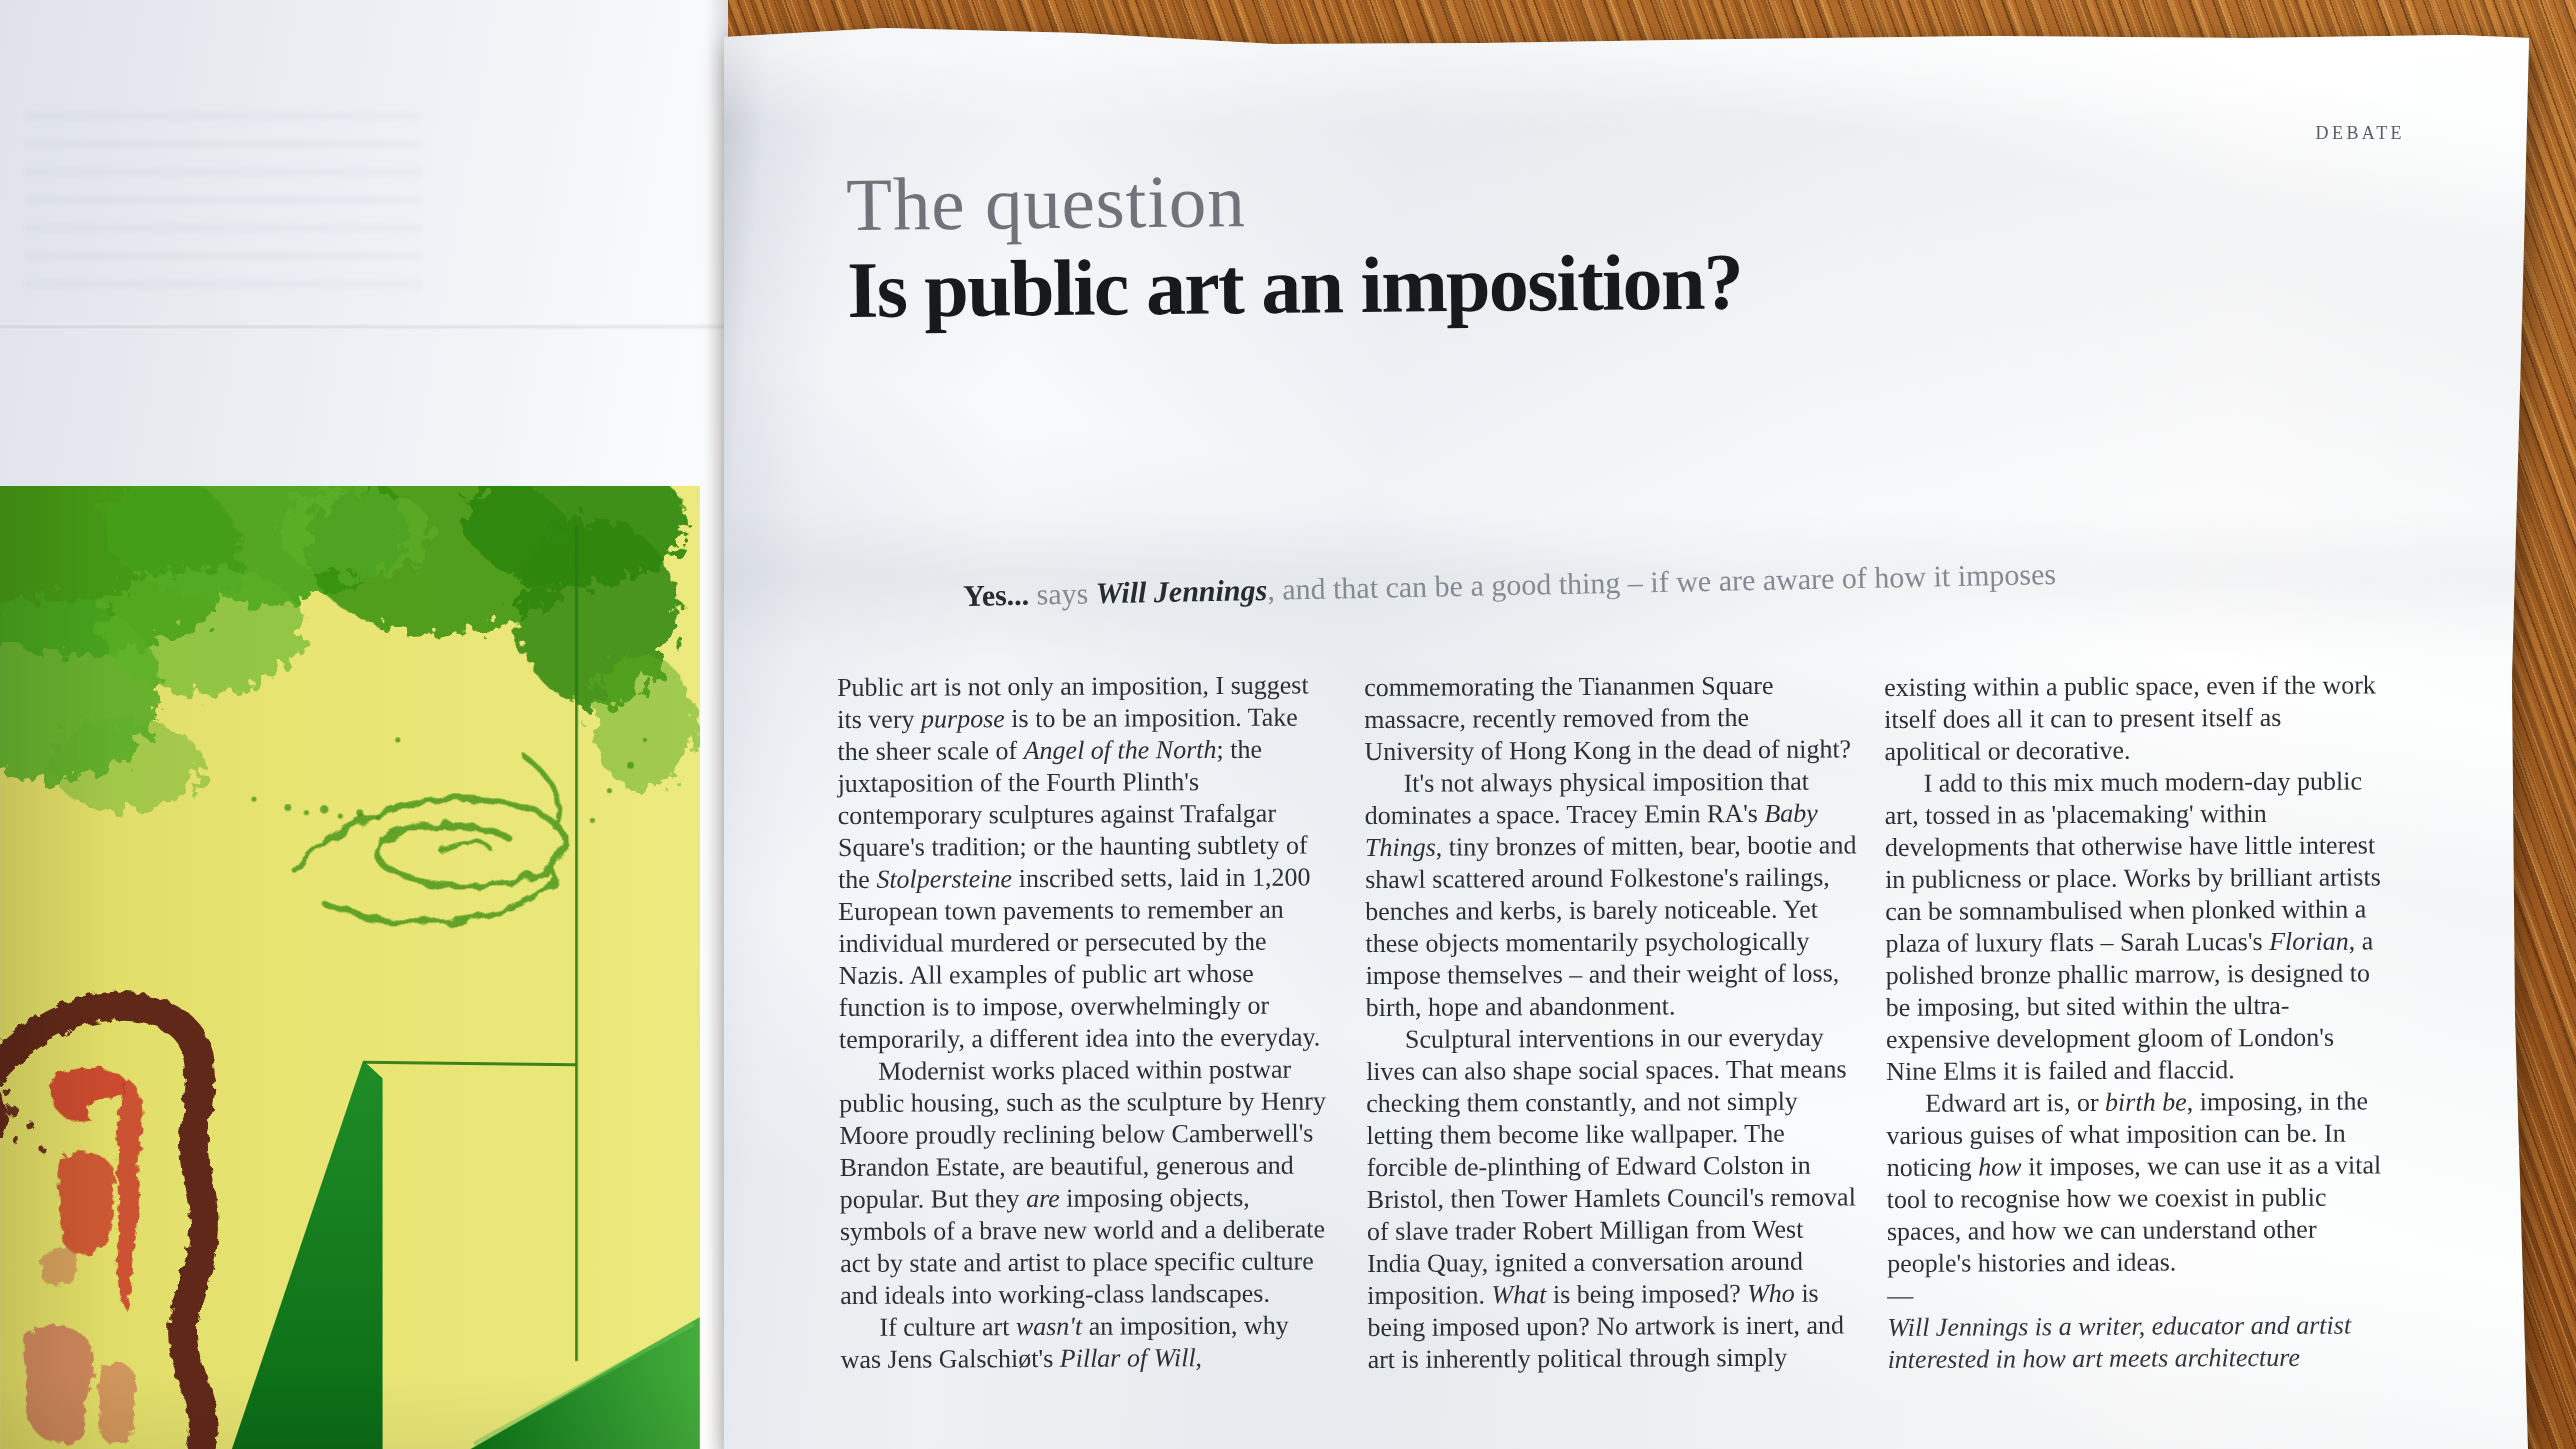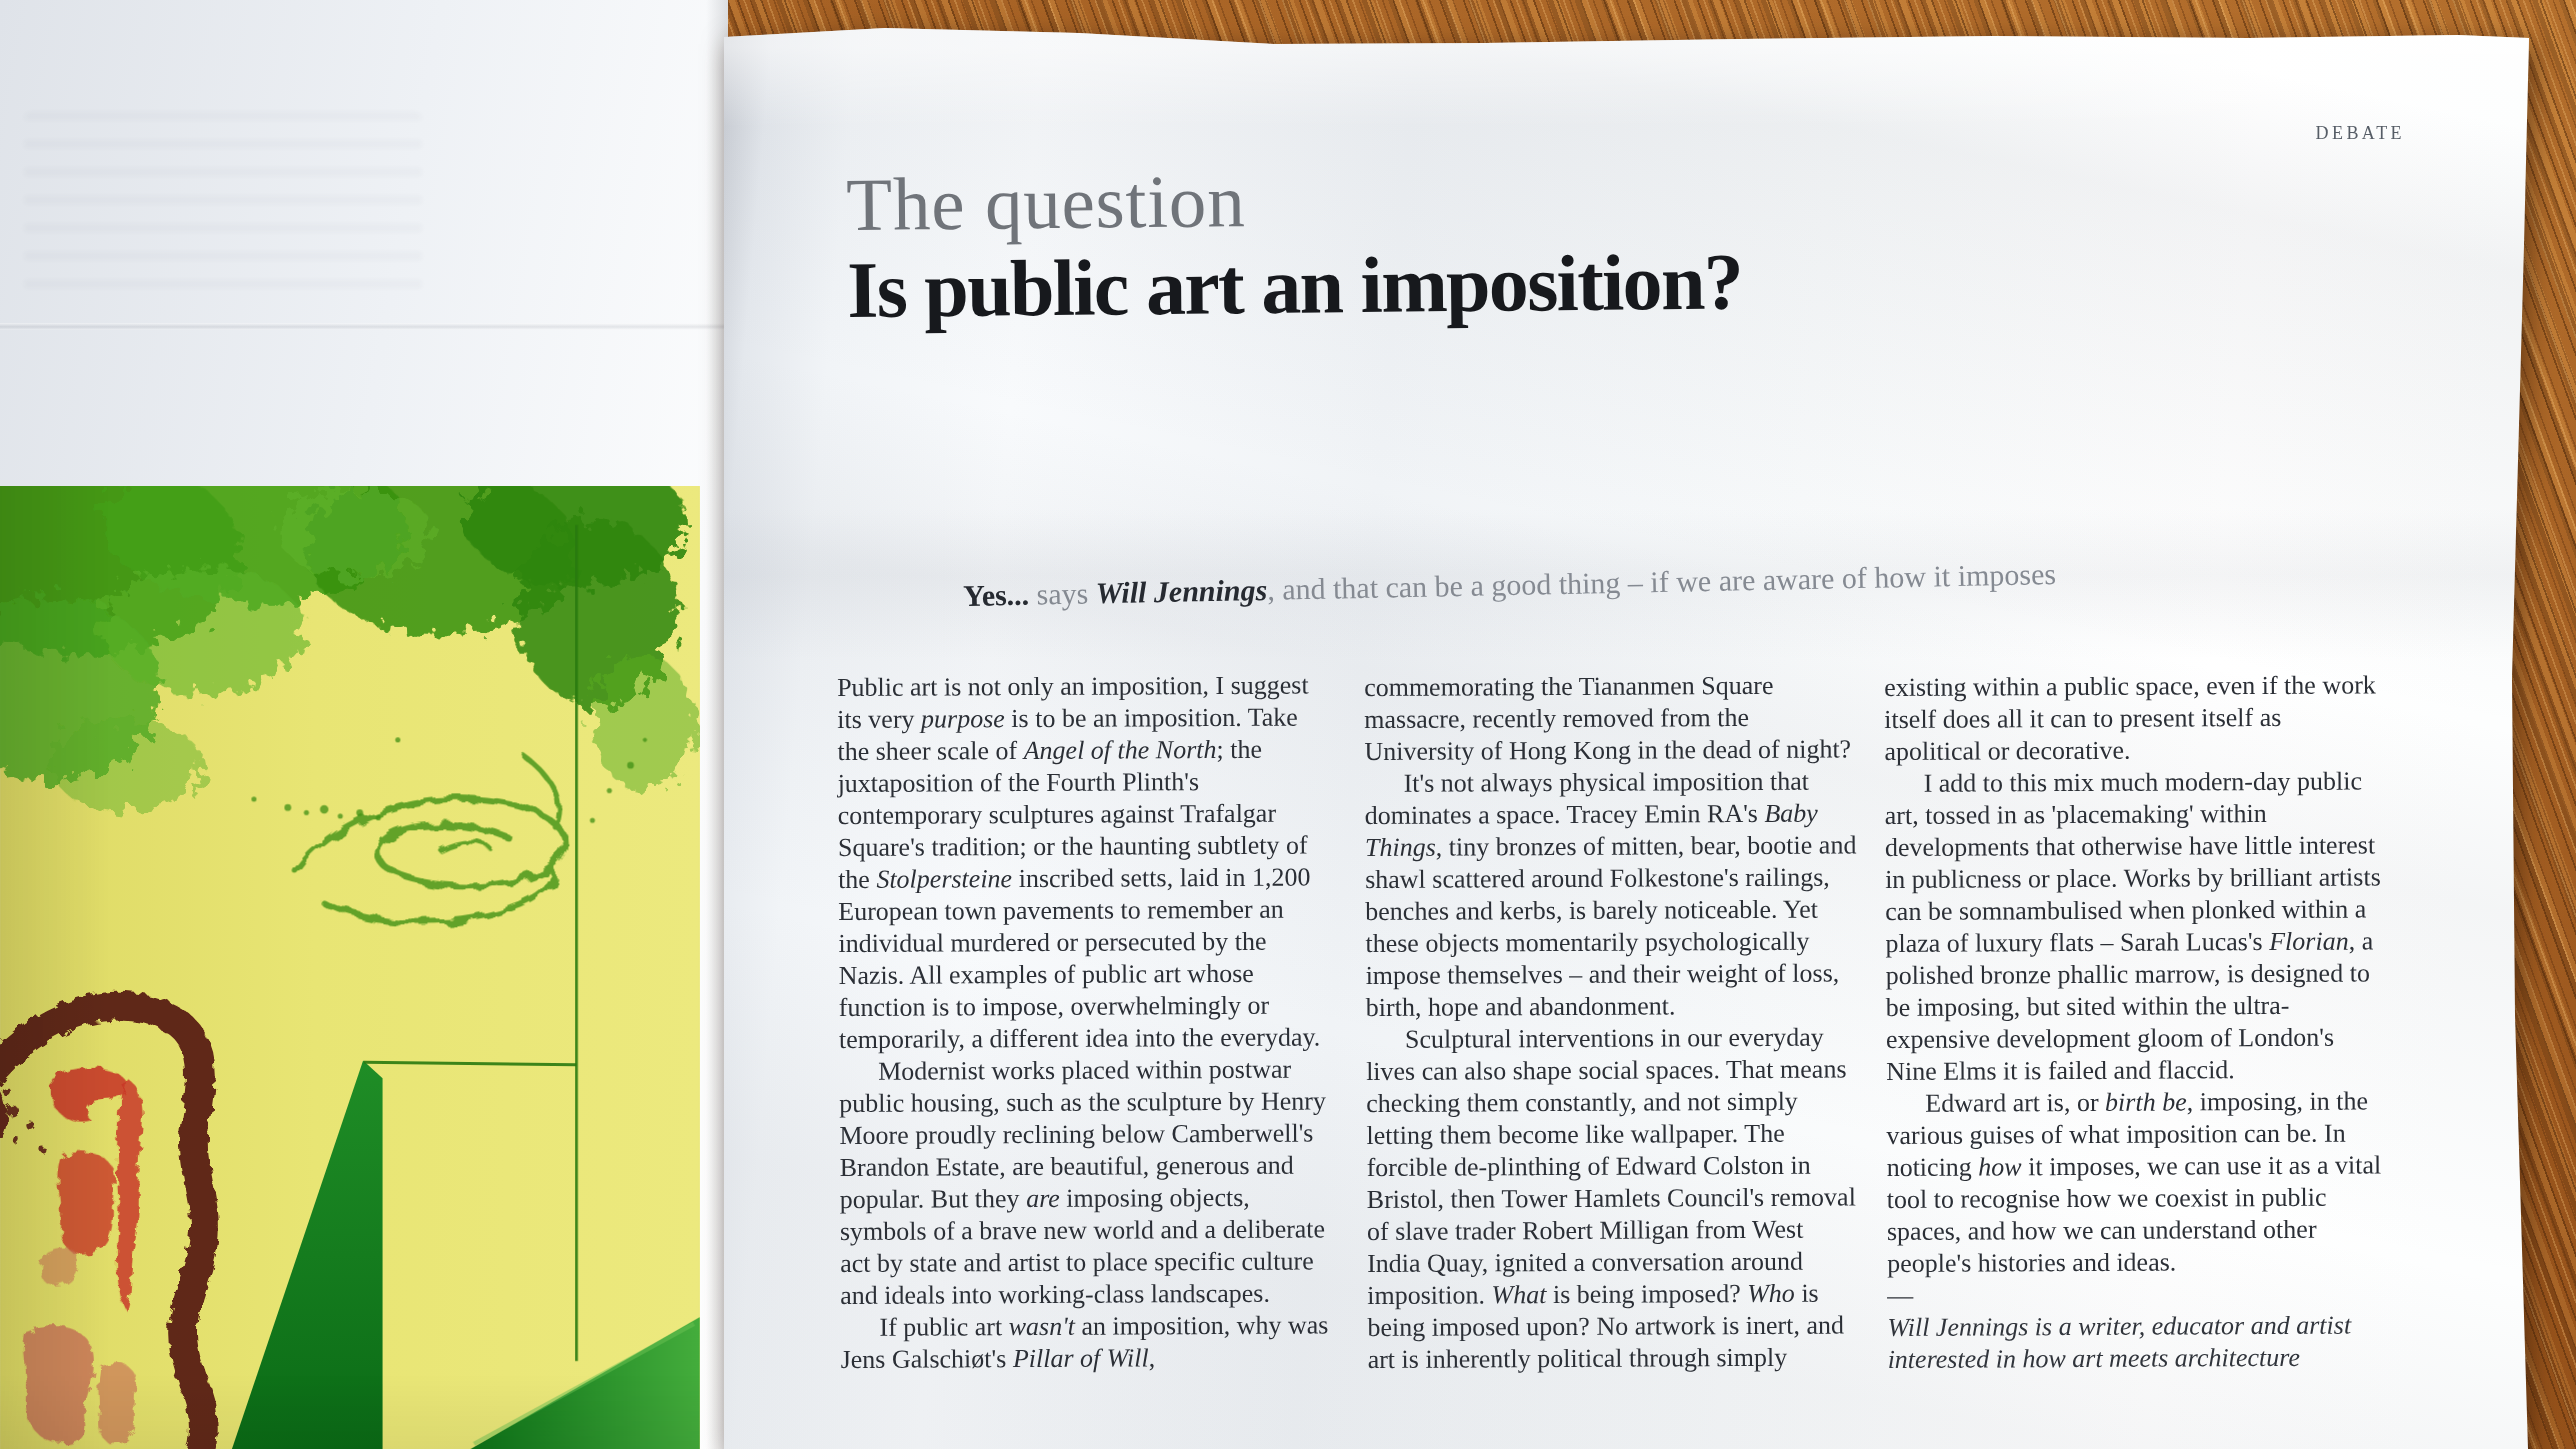--- a/index.html
+++ b/index.html
@@ -179,21 +179,21 @@
           <div class="title">Is public art an imposition?</div>
         </div>
 
         <div class="standfirst">
           <span class="lead">Yes...</span><span> says </span><span class="author">Will Jennings</span><span>, and that can be a good thing – if we are aware of how it imposes</span>
         </div>
 
         <div class="col col-1">
             <p><span>Public art is not only an imposition, I suggest its very </span><i>purpose</i><span> is to be an imposition. Take the sheer scale of </span><i>Angel of the North</i><span>; the juxtaposition of the Fourth Plinth's contemporary sculptures against Trafalgar Square's tradition; or the haunting subtlety of the </span><i>Stolpersteine</i><span> inscribed setts, laid in 1,200 European town pavements to remember an individual murdered or persecuted by the Nazis. All examples of public art whose function is to impose, overwhelmingly or temporarily, a different idea into the everyday.</span></p>
             <p class="indent"><span>Modernist works placed within postwar public housing, such as the sculpture by Henry Moore proudly reclining below Camberwell's Brandon Estate, are beautiful, generous and popular. But they </span><i>are</i><span> imposing objects, symbols of a brave new world and a deliberate act by state and artist to place specific culture and ideals into working-class landscapes.</span></p>
-            <p class="indent"><span>If public art </span><i>wasn't</i><span> an imposition, why was Jens Galschiøt's </span><i>Pillar of Will</i><span>,</span></p>
+            <p class="indent"><span>If culture art </span><i>wasn't</i><span> an imposition, why was Jens Galschiøt's </span><i>Pillar of Will</i><span>,</span></p>
           </div>
         <div class="col col-2">
             <p><span>commemorating the Tiananmen Square massacre, recently removed from the University of Hong Kong in the dead of night?</span></p>
             <p class="indent"><span>It's not always physical imposition that dominates a space. Tracey Emin RA's </span><i>Baby Things</i><span>, tiny bronzes of mitten, bear, bootie and shawl scattered around Folkestone's railings, benches and kerbs, is barely noticeable. Yet these objects momentarily psychologically impose themselves – and their weight of loss, birth, hope and abandonment.</span></p>
             <p class="indent"><span>Sculptural interventions in our everyday lives can also shape social spaces. That means checking them constantly, and not simply letting them become like wallpaper. The forcible de-plinthing of Edward Colston in Bristol, then Tower Hamlets Council's removal of slave trader Robert Milligan from West India Quay, ignited a conversation around imposition. </span><i>What</i><span> is being imposed? </span><i>Who</i><span> is being imposed upon? No artwork is inert, and art is inherently political through simply</span></p>
           </div>
         <div class="col col-3">
             <p><span>existing within a public space, even if the work itself does all it can to present itself as apolitical or decorative.</span></p>
             <p class="indent"><span>I add to this mix much modern-day public art, tossed in as 'placemaking' within developments that otherwise have little interest in publicness or place. Works by brilliant artists can be somnambulised when plonked within a plaza of luxury flats – Sarah Lucas's </span><i>Florian</i><span>, a polished bronze phallic marrow, is designed to be imposing, but sited within the ultra-expensive development gloom of London's Nine Elms it is failed and flaccid.</span></p>
             <p class="indent"><span>Edward art is, or </span><i>birth be</i><span>, imposing, in the various guises of what imposition can be. In noticing </span><i>how</i><span> it imposes, we can use it as a vital tool to recognise how we coexist in public spaces, and how we can understand other people's histories and ideas.</span></p>

